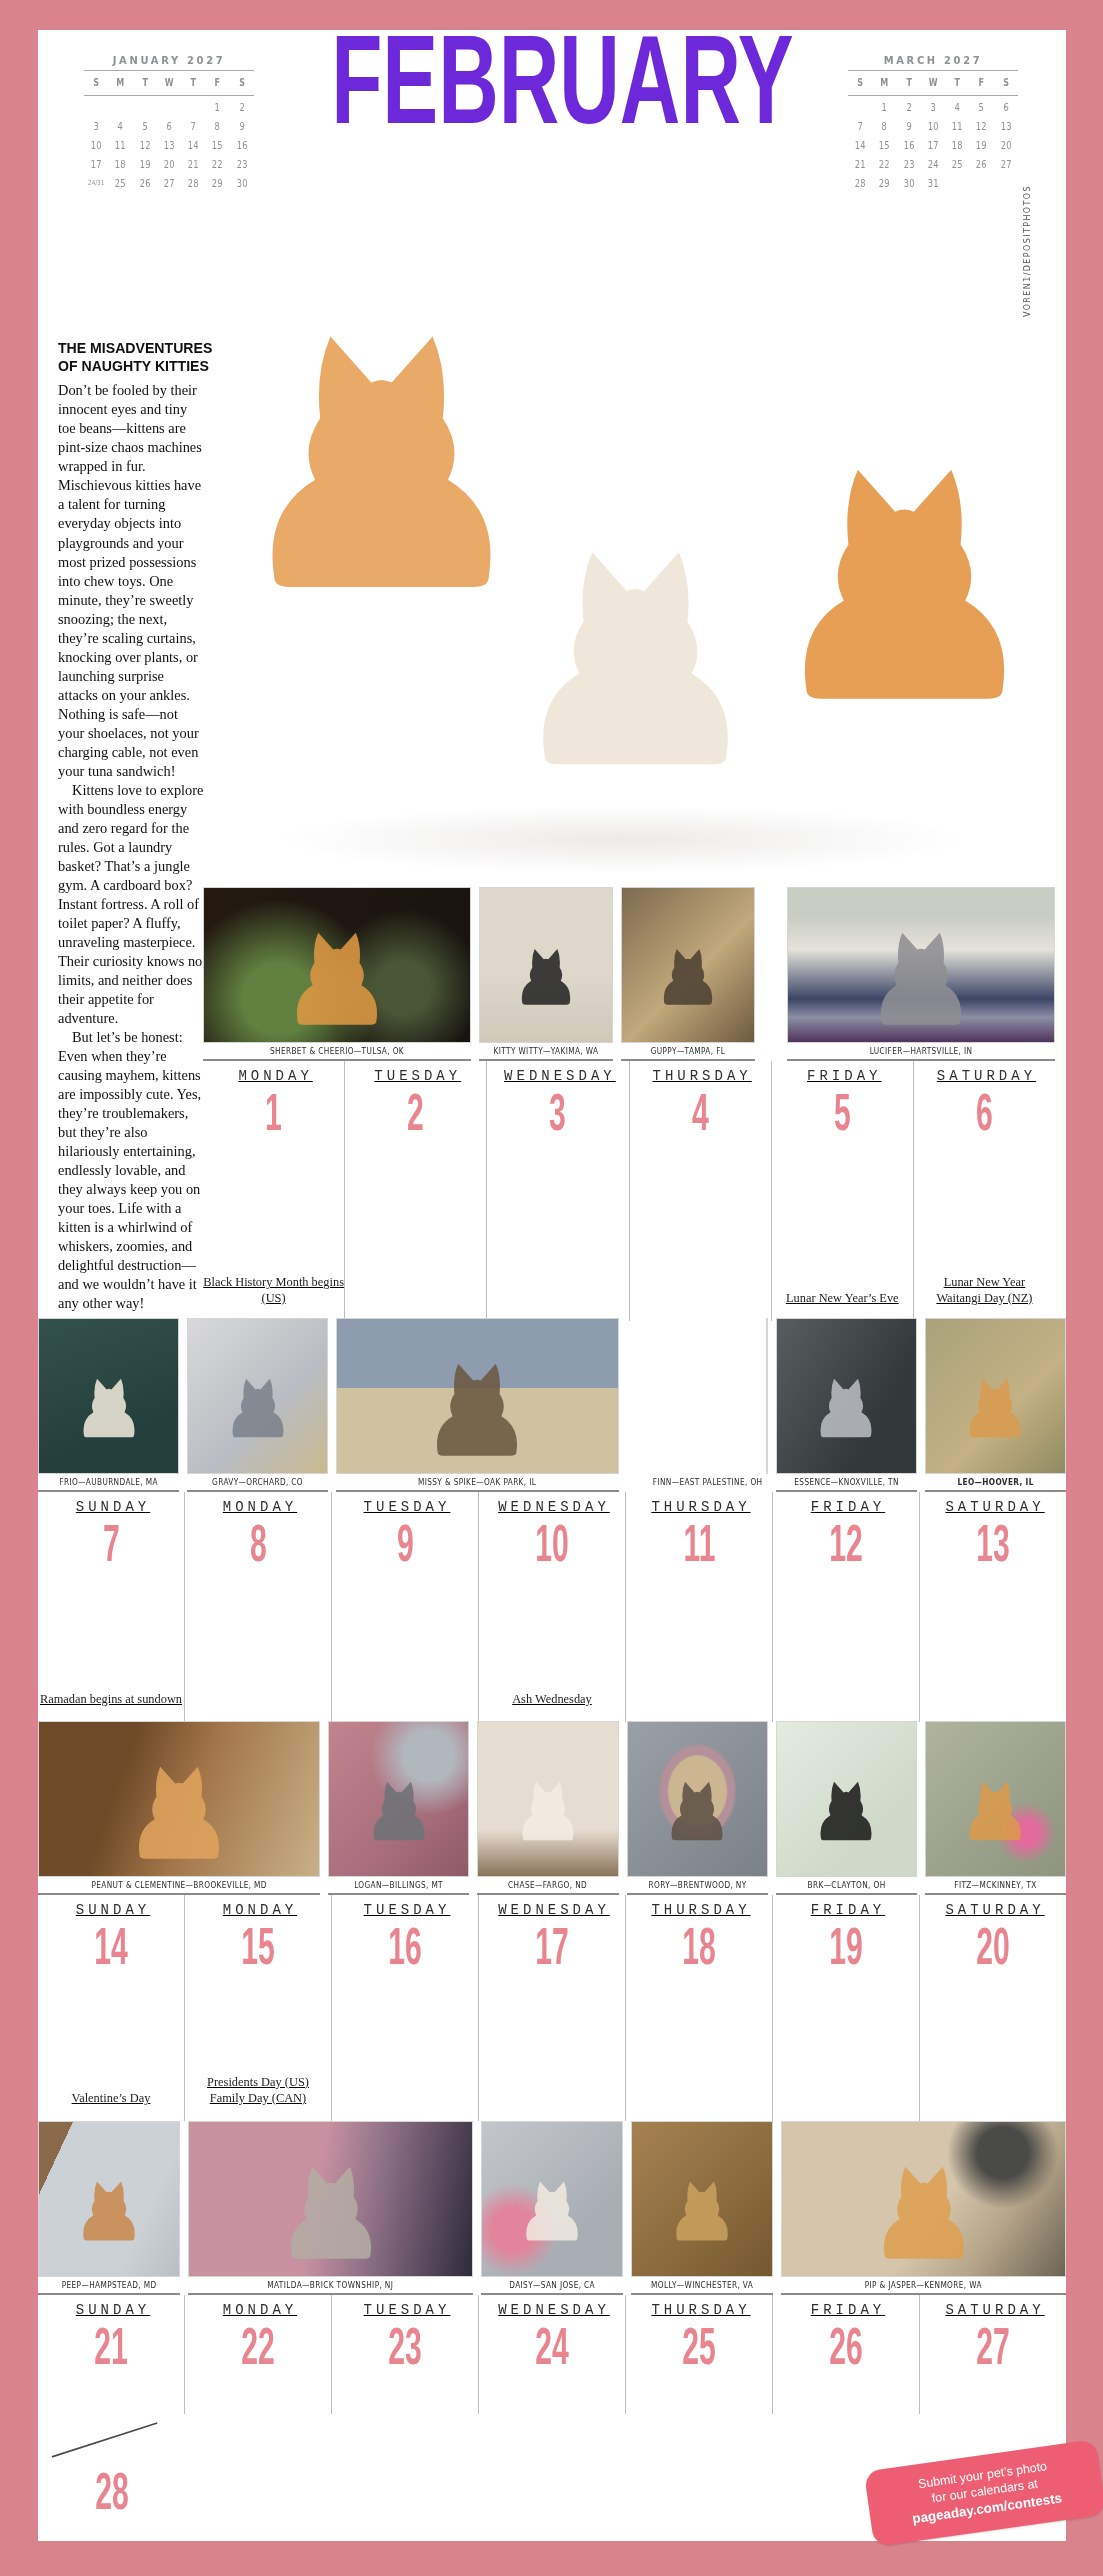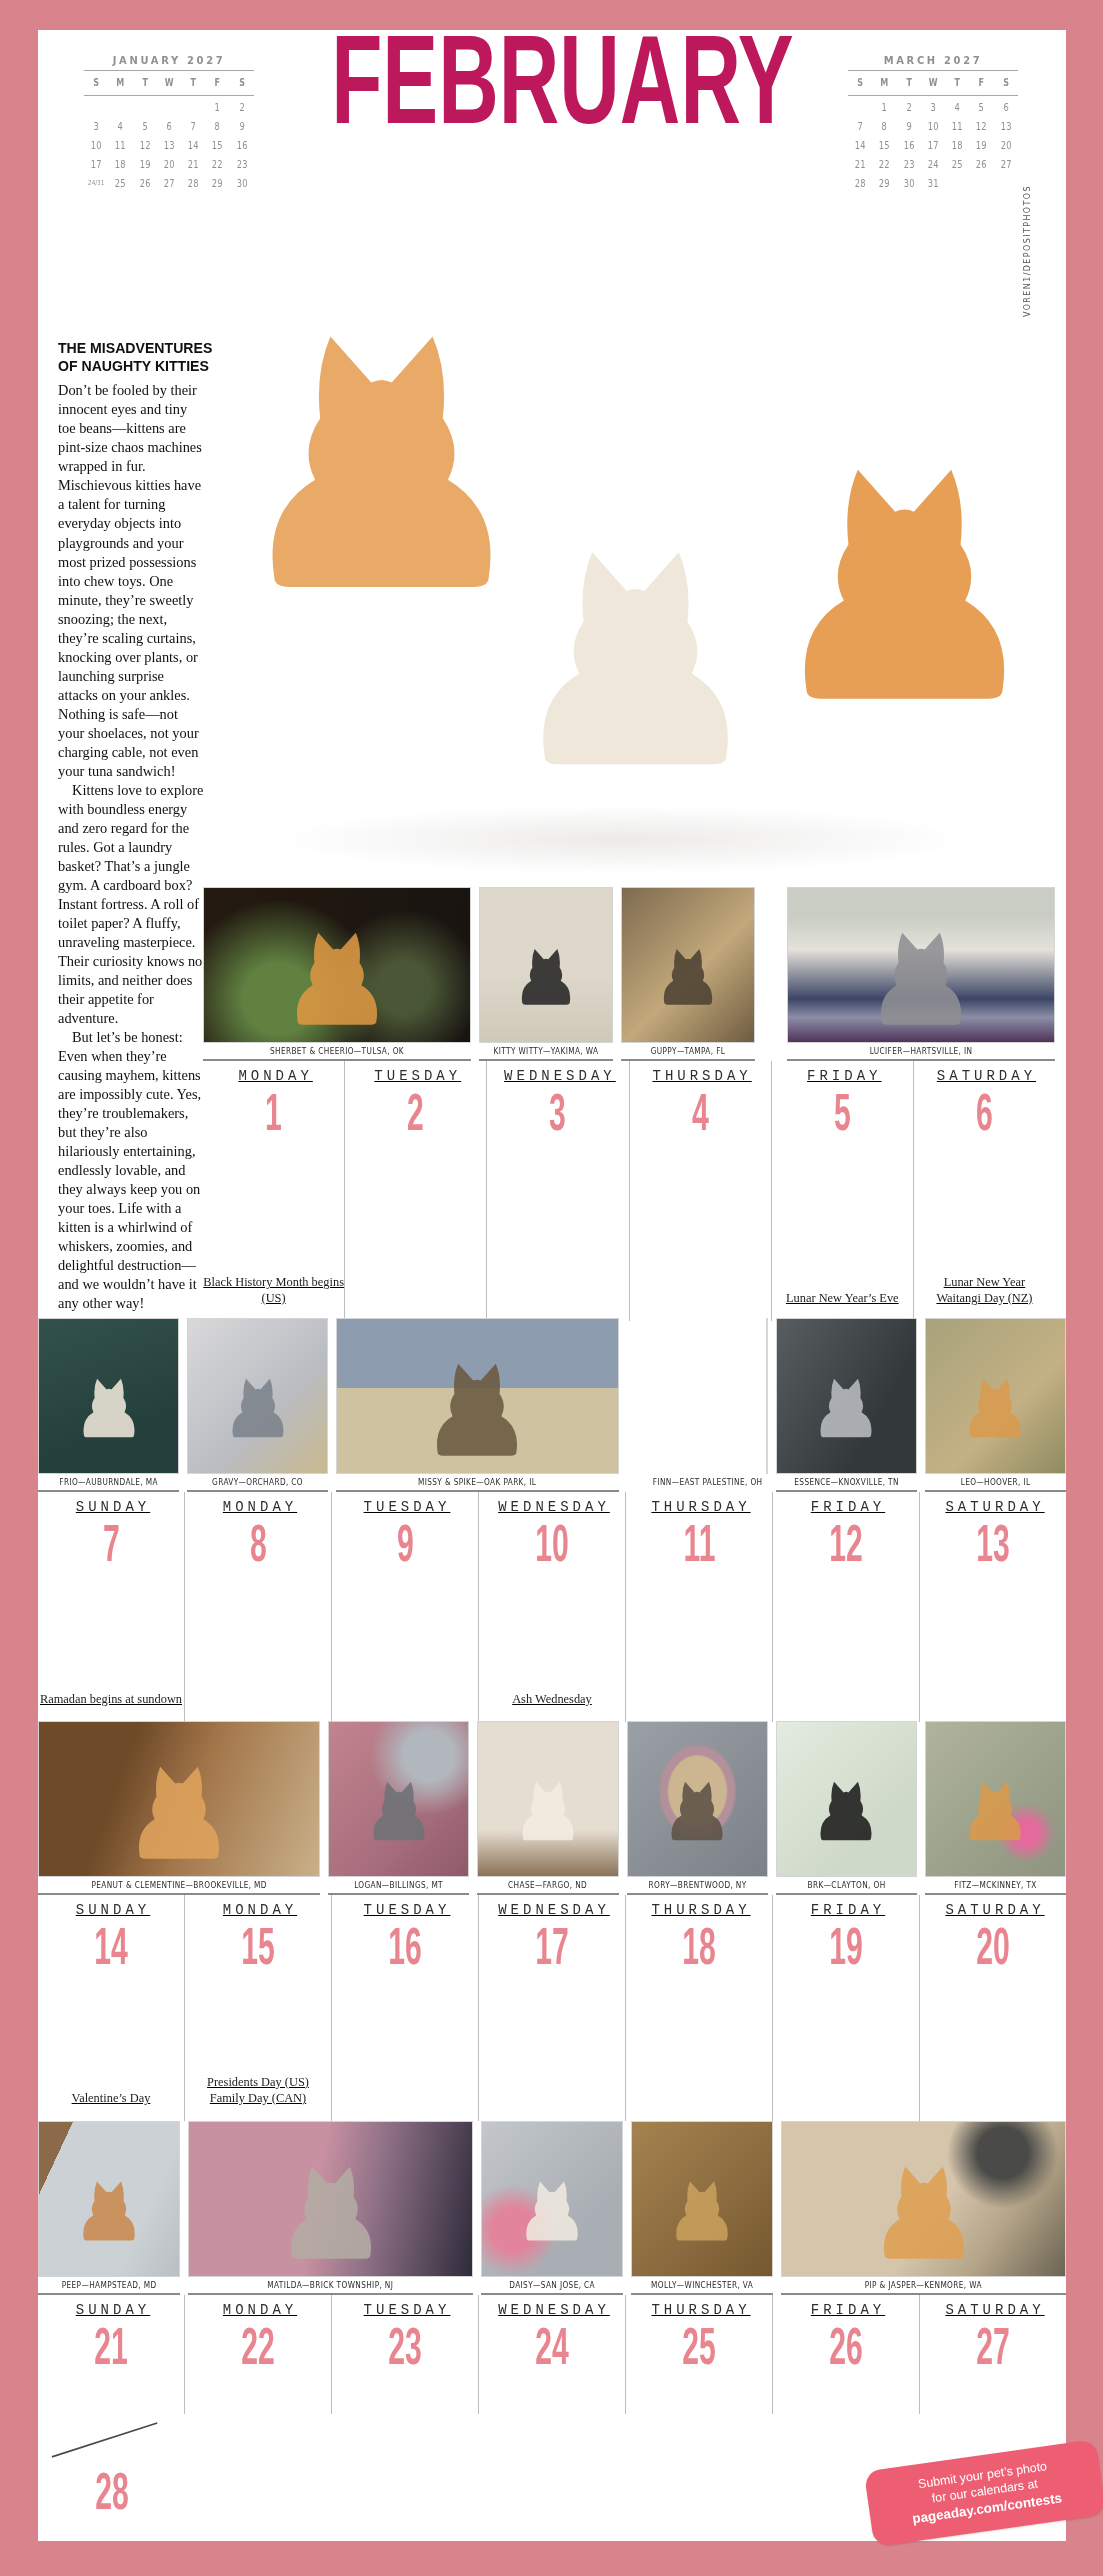--- a/index.html
+++ b/index.html
@@ -11,21 +11,21 @@
   .minical{position:absolute;top:24px;width:170px;color:#8e9194;font-family:"DejaVu Sans",sans-serif;}
   #minical-jan{left:46px;} #minical-mar{left:810px;}
   .mc-title{font-size:11px;font-weight:bold;letter-spacing:3px;text-align:center;transform:scaleX(.9);white-space:nowrap;}
   .mc-rule{height:1px;background:#a6a9ab;margin:3px 0 2px;}
   .mc-row{display:flex;}
   .mc-cell{flex:1;text-align:center;font-size:10.4px;line-height:19px;transform:scaleX(.8);}
   .mc-dow .mc-cell{font-weight:bold;font-size:10px;}
   .mc-frac{font-size:7px;}
 
   
-  .month-title{position:absolute;left:174px;top:-14px;width:555px;text-align:center;color:#be185d;
+  .month-title{position:absolute;left:174px;top:-14px;width:555px;text-align:center;color:#6d28d9;
       font-family:"Liberation Sans",sans-serif;font-weight:bold;font-size:127px;line-height:1;white-space:nowrap;}
   .month-title span{display:inline-block;transform:scaleX(.66);}
 
   
   .quote{position:absolute;left:519px;top:168px;width:466px;color:#e28791;}
   .quote-text{font-style:italic;font-size:23px;line-height:1.22;}
   .quote-attr{margin-top:9px;padding-left:4px;font-size:14px;font-variant:small-caps;letter-spacing:1px;}
 
   
   .credit{position:absolute;left:985px;top:155px;writing-mode:vertical-rl;transform:rotate(180deg);
@@ -410,21 +410,21 @@
             </figure>
             <figure class="photo-frame" style="flex: 1 1 0px;">
               <div class="photo ph-essence">
                 <svg class="cat-shape" viewBox="0 0 64 64">
                   <use href="#catsil"></use>
                 </svg>
               </div>
               <figcaption class="caption">ESSENCE—KNOXVILLE, TN</figcaption>
               <div class="caption-rule"></div>
             </figure>
-            <figure class="photo-frame" style="flex: 1 1 0px;">
+            <figure class="photo-frame" style="flex: 1 1 0px; font-weight: bold;">
               <div class="photo ph-leo">
                 <svg class="cat-shape" viewBox="0 0 64 64">
                   <use href="#catsil"></use>
                 </svg>
               </div>
               <figcaption class="caption">LEO—HOOVER, IL</figcaption>
               <div class="caption-rule"></div>
             </figure>
           </div>
           <div class="cells-row">

